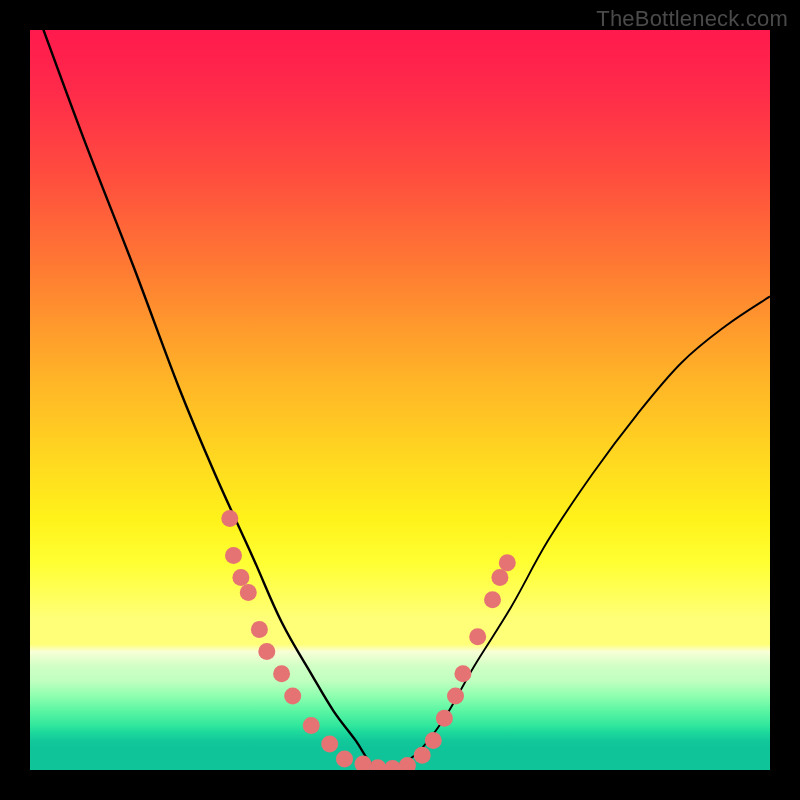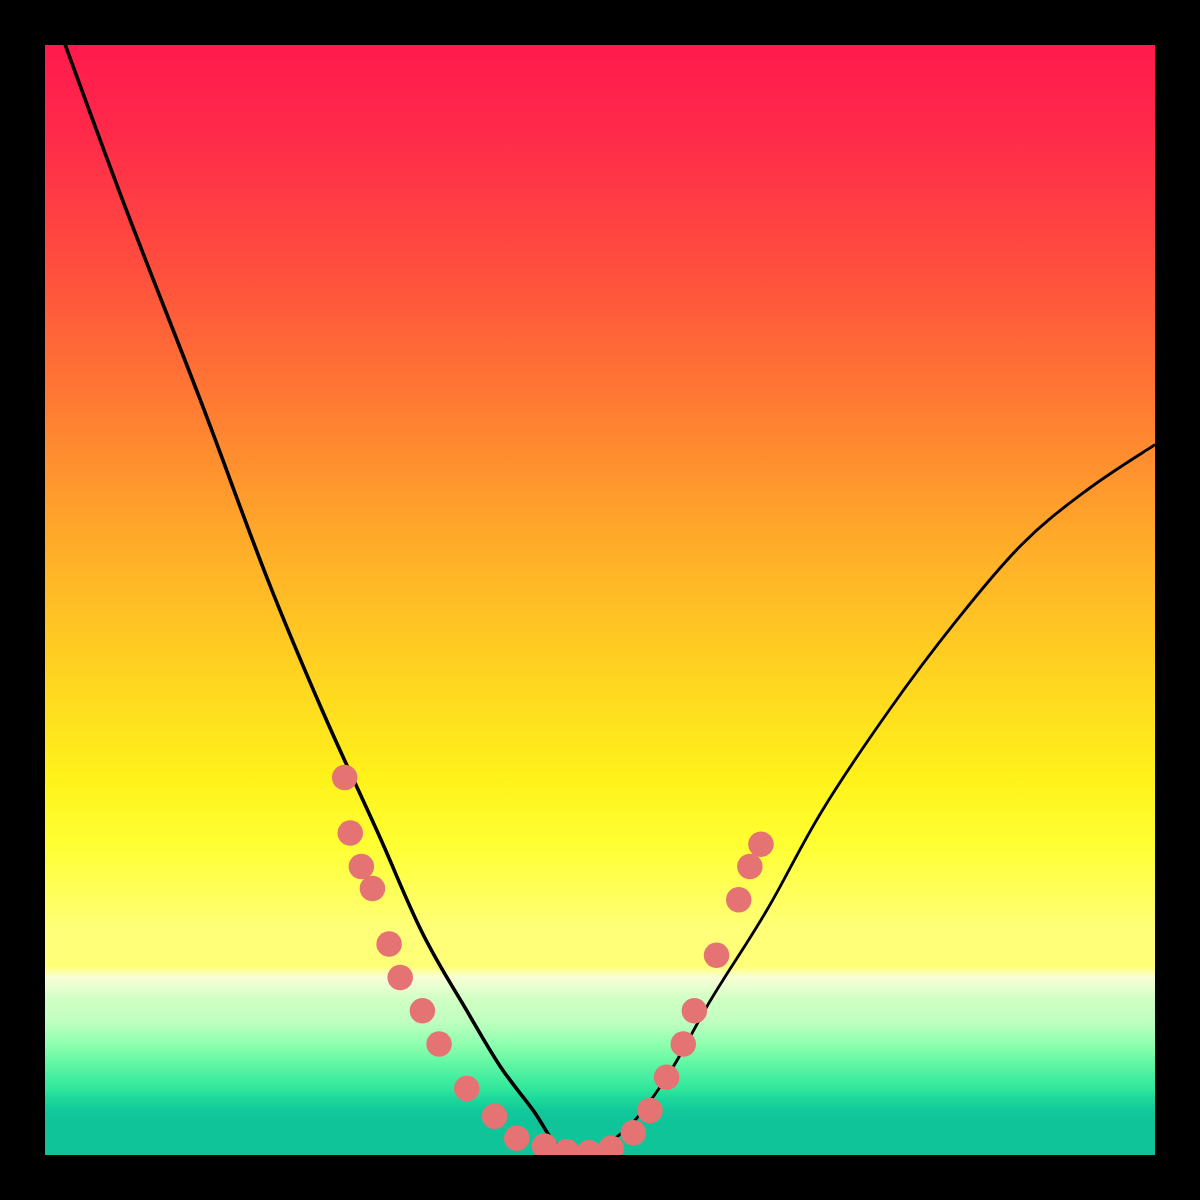--- a/index.html
+++ b/index.html
@@ -62,20 +62,21 @@
     position: absolute;
     left: 0; top: 0;
     width: 740px;
     height: 740px;
   }
 </style>
 </head>
 <body>
 
 <div class="stage">
+  <div class="watermark">TheBottleneck.com</div>
 
   <div class="plot">
     <svg class="curves" viewBox="0 0 740 740" preserveAspectRatio="none">
       <g>
         <path fill="none" stroke="#000000" stroke-width="2.4" d="M 0,-37 C 9.324,-11.691999999999997 33.152,54.31600000000003 51.800000000000004,103.60000000000002 C 70.44800000000001,152.88400000000001 86.284,191.51199999999997 103.60000000000001,236.79999999999995 C 120.91600000000001,282.08799999999997 133.348,317.904 148,355.2 C 162.652,392.496 171.68,413.36400000000003 185,444 C 198.32,474.63599999999997 210.012,498.76 222,525.4 C 233.988,552.04 240.94400000000002,570.688 251.60000000000002,592 C 262.25600000000003,613.312 271.876,627.8159999999999 281.2,643.8 C 290.524,659.784 295.40799999999996,668.8119999999999 303.4,680.8 C 311.392,692.788 318.94,701.076 325.6,710.4 C 332.26000000000005,719.7239999999999 335.07200000000006,727.272 340.40000000000003,732.6 C 345.728,737.928 352.536,738.668 355.2,740" id="curve-left"></path>
         <path fill="none" stroke="#000000" stroke-width="1.9" d="M 355.2,740 C 360.528,737.336 374.144,734.524 384.8,725.2 C 395.456,715.8760000000001 403.744,704.1840000000001 414.40000000000003,688.2 C 425.05600000000004,672.216 432.012,656.38 444,636.4 C 455.988,616.42 467.68,599.844 481,577.2 C 494.32,554.556 503.348,534.576 518,510.6 C 532.652,486.624 546.4159999999999,466.644 562.4,444 C 578.384,421.356 590.8159999999999,404.78000000000003 606.8,384.8 C 622.784,364.82 635.216,348.9839999999999 651.2,332.99999999999994 C 667.1840000000001,317.01599999999996 679.6159999999999,307.988 695.5999999999999,296 C 711.584,284.012 732.008,271.728 740,266.4" id="curve-right"></path>
       </g>
       <g id="dots">
           <circle cx="199.8" cy="488.4" r="8.5" fill="#e57373" stroke="#c84a4a" stroke-width="0"></circle>
           <circle cx="203.50000000000003" cy="525.4" r="8.5" fill="#e57373" stroke="#c84a4a" stroke-width="0"></circle>

